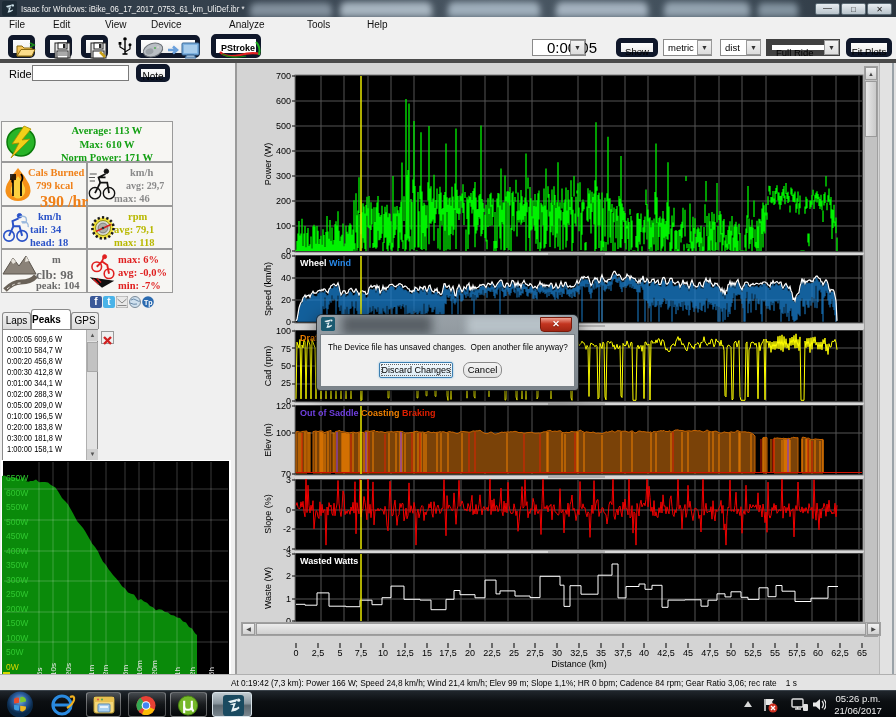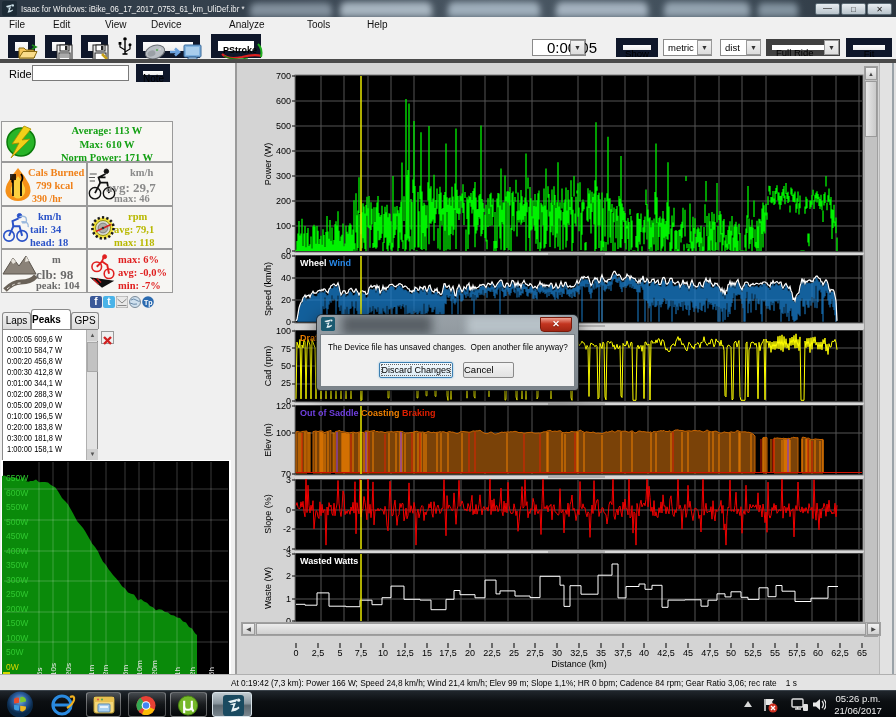--- a/index.html
+++ b/index.html
@@ -1,17 +1,17 @@
 <!DOCTYPE html>
 <html><head><meta charset="utf-8"><style>
 *{margin:0;padding:0;box-sizing:border-box}
 html,body{width:896px;height:717px;overflow:hidden}
 body{font-family:"Liberation Sans",sans-serif;position:relative;background:#d4d4d4}
 .abs{position:absolute}
-.btn3d{background:linear-gradient(#fdfdfd,#ececec);border:7px solid #0f172a;border-radius:0}
+.btn3d{background:linear-gradient(#fdfdfd,#ececec);border:5px solid #0f172a;border-radius:5px}
 .serif{font-family:"Liberation Serif",serif;font-weight:bold}
 </style></head>
 <body>
 
 <div class="abs" style="left:0;top:0;width:896px;height:17px;background:linear-gradient(90deg,#2c3844 0%,#37434f 30%,#4a5763 55%,#414f5b 78%,#2a343e 100%);overflow:hidden">
   <div class="abs" style="left:250px;top:3px;width:82px;height:14px;background:#8a98a5;border-radius:6px 6px 0 0;filter:blur(3px);opacity:0.9"></div>
   <div class="abs" style="left:340px;top:2px;width:92px;height:15px;background:#b9c7d2;border-radius:6px 6px 0 0;filter:blur(3px);opacity:0.85"></div>
   <div class="abs" style="left:448px;top:2px;width:92px;height:15px;background:#aebecb;border-radius:6px 6px 0 0;filter:blur(3px);opacity:0.85"></div>
   <div class="abs" style="left:556px;top:2px;width:92px;height:15px;background:#b4c2cf;border-radius:6px 6px 0 0;filter:blur(3px);opacity:0.85"></div>
   <div class="abs" style="left:664px;top:2px;width:86px;height:15px;background:#a8b8c5;border-radius:6px 6px 0 0;filter:blur(3px);opacity:0.8"></div>
@@ -133,34 +133,34 @@
   <div class="abs" style="left:87px;top:186px;width:86px;height:44px;background:#f7f6f3;border:1px solid #9a9a9a"></div>
 
   <svg class="abs" style="left:3px;top:103px" width="30" height="37" viewBox="0 0 30 37">
       <path d="M15 2 Q22 10 26 18 Q29 25 26 30 Q22 35 15 35 Q8 35 4 30 Q1 25 4 18 Q8 10 15 2Z" fill="#f59018"></path>
       <path d="M15 10 Q20 16 22 22 Q23 28 19 31 Q15 34 11 31 Q7 28 8 22 Q10 16 15 10Z" fill="#fcd040"></path>
       <path d="M10 8 v22 M8 8 v6 M12 8 v6 M10 14 q-2 1 0 3" stroke="#000" stroke-width="1.6" fill="none"></path>
       <path d="M18 8 q3 4 0 8 v14" stroke="#000" stroke-width="1.8" fill="none"></path>
     </svg>
   <div class="serif abs" style="left:28px;top:104px;width:70px;font-size:10.5px;line-height:12px;color:#f08018">Cals Burned</div>
   <div class="serif abs" style="left:36px;top:117px;font-size:10.5px;color:#f08018">799 kcal</div>
-  <div class="serif abs" style="left:32px;top:130px;font-size:10px;color:#f08018">390 /hr</div>
+  <div class="serif abs" style="left:40px;top:130px;font-size:16px;color:#f08018">390 /hr</div>
 
   <svg class="abs" style="left:88px;top:103px" width="28" height="36" viewBox="0 0 32 39">
       <g stroke="#111" fill="none">
         <circle cx="8" cy="30" r="6.5" stroke-width="1.6"></circle>
         <circle cx="24" cy="30" r="6.5" stroke-width="1.6"></circle>
         <path d="M8 30 L14 18 L22 18 L24 30" stroke-width="2"></path>
         <path d="M14 18 L12 12 L20 8 M12 12 h8" stroke-width="2"></path>
         <circle cx="21" cy="5" r="2.6" fill="#111"></circle>
       </g>
       <path d="M2 8 h8 M1 12 h7 M2 16 h6" stroke="#555" stroke-width="1.2"></path>
     </svg>
   <div class="serif abs" style="left:130px;top:104px;width:40px;font-size:10.5px;color:#8a8a8a">km/h</div>
-  <div class="serif abs" style="left:106px;top:117px;font-size:13px;color:#8a8a8a">avg: 29,7</div>
+  <div class="serif abs" style="left:126px;top:117px;font-size:10px;color:#8a8a8a">avg: 29,7</div>
   <div class="serif abs" style="left:114px;top:130px;font-size:10.5px;color:#8a8a8a">max: 46</div>
 
   <svg class="abs" style="left:2px;top:147px" width="28" height="36" viewBox="0 0 32 38">
       <g stroke="#2a52c8" fill="none">
         <circle cx="8" cy="28" r="6" stroke-width="1.8"></circle>
         <circle cx="23" cy="28" r="6" stroke-width="1.8"></circle>
         <path d="M8 28 L13 17 L20 17 L23 28" stroke-width="2.2"></path>
         <path d="M13 17 L12 11 L19 8" stroke-width="2.2"></path>
         <circle cx="20" cy="5" r="2.6" fill="#2a52c8"></circle>
       </g>
@@ -468,21 +468,21 @@
   <div class="abs" style="left:150px;top:0;width:90px;height:20px;background:#b8c2c8;filter:blur(4px)"></div>
   <svg class="abs" style="left:4px;top:2px" width="14" height="14" viewBox="0 0 34 34">
       <rect width="34" height="34" rx="4" fill="#1a5a70"></rect>
       <path d="M8 10 L24 6 L21 11 L12 13 Z M11 15 L21 12.6 L17.6 21.6 Q23 21 25.6 18.6 L26.6 21.6 Q21.6 26.6 13 27 L16.6 16.6 Z" fill="#e8f2f4"></path>
       <circle cx="25.4" cy="8.4" r="2.6" fill="#e8f2f4"></circle>
     </svg>
   <div class="abs" style="left:223px;top:2px;width:32px;height:15px;background:linear-gradient(#f0a090,#c33520 45%,#a02513);border:1px solid #7a1a0a;border-radius:0 0 4px 4px;color:#fff;font-size:9px;text-align:center;line-height:13px;font-weight:bold;text-shadow:0 1px 1px #701505">✕</div>
   <div class="abs" style="left:3px;top:19px;width:255px;height:53px;background:#f0f0f0;border:1px solid #7a8288"></div>
   <div class="abs" style="left:11px;top:26px;width:280px;font-size:9.5px;color:#000;white-space:nowrap;transform:scaleX(0.86);transform-origin:left top">The Device file has unsaved changes.&nbsp; Open another file anyway?</div>
   <div class="abs" style="left:62px;top:47px;width:74px;height:16px;background:linear-gradient(#f2f8fc,#dcecf6);border:1px solid #3c7fb1;border-radius:2px;box-shadow:0 0 2px #7ab8e0;font-size:9px;text-align:center;line-height:14px;color:#000;outline:1px dotted #666;outline-offset:-3px">Discard Changes</div>
-  <div class="abs" style="left:146px;top:47px;width:51px;height:16px;background:linear-gradient(#f4f4f4,#e2e2e2);border:1px solid #8a8a8a;border-radius:2px;font-size:9.5px;text-align:left;line-height:14px;color:#000">Cancel</div>
+  <div class="abs" style="left:146px;top:47px;width:39px;height:16px;background:linear-gradient(#f4f4f4,#e2e2e2);border:1px solid #8a8a8a;border-radius:7px;font-size:9.5px;text-align:center;line-height:14px;color:#000">Cancel</div>
 </div>
 
 <div class="abs" style="left:0;top:690px;width:896px;height:27px;background:linear-gradient(#20262c,#0c0f12 40%,#05070a);border-top:1px solid #3a424a">
 
   <svg class="abs" style="left:5px;top:0" width="30" height="27" viewBox="0 0 30 27">
       <circle cx="15" cy="13.5" r="13" fill="url(#orb)"></circle>
       <defs>
         <radialGradient id="orb" cx="0.5" cy="0.35">
           <stop offset="0" stop-color="#7ab0e0"></stop>
           <stop offset="0.55" stop-color="#2a5a9a"></stop>

